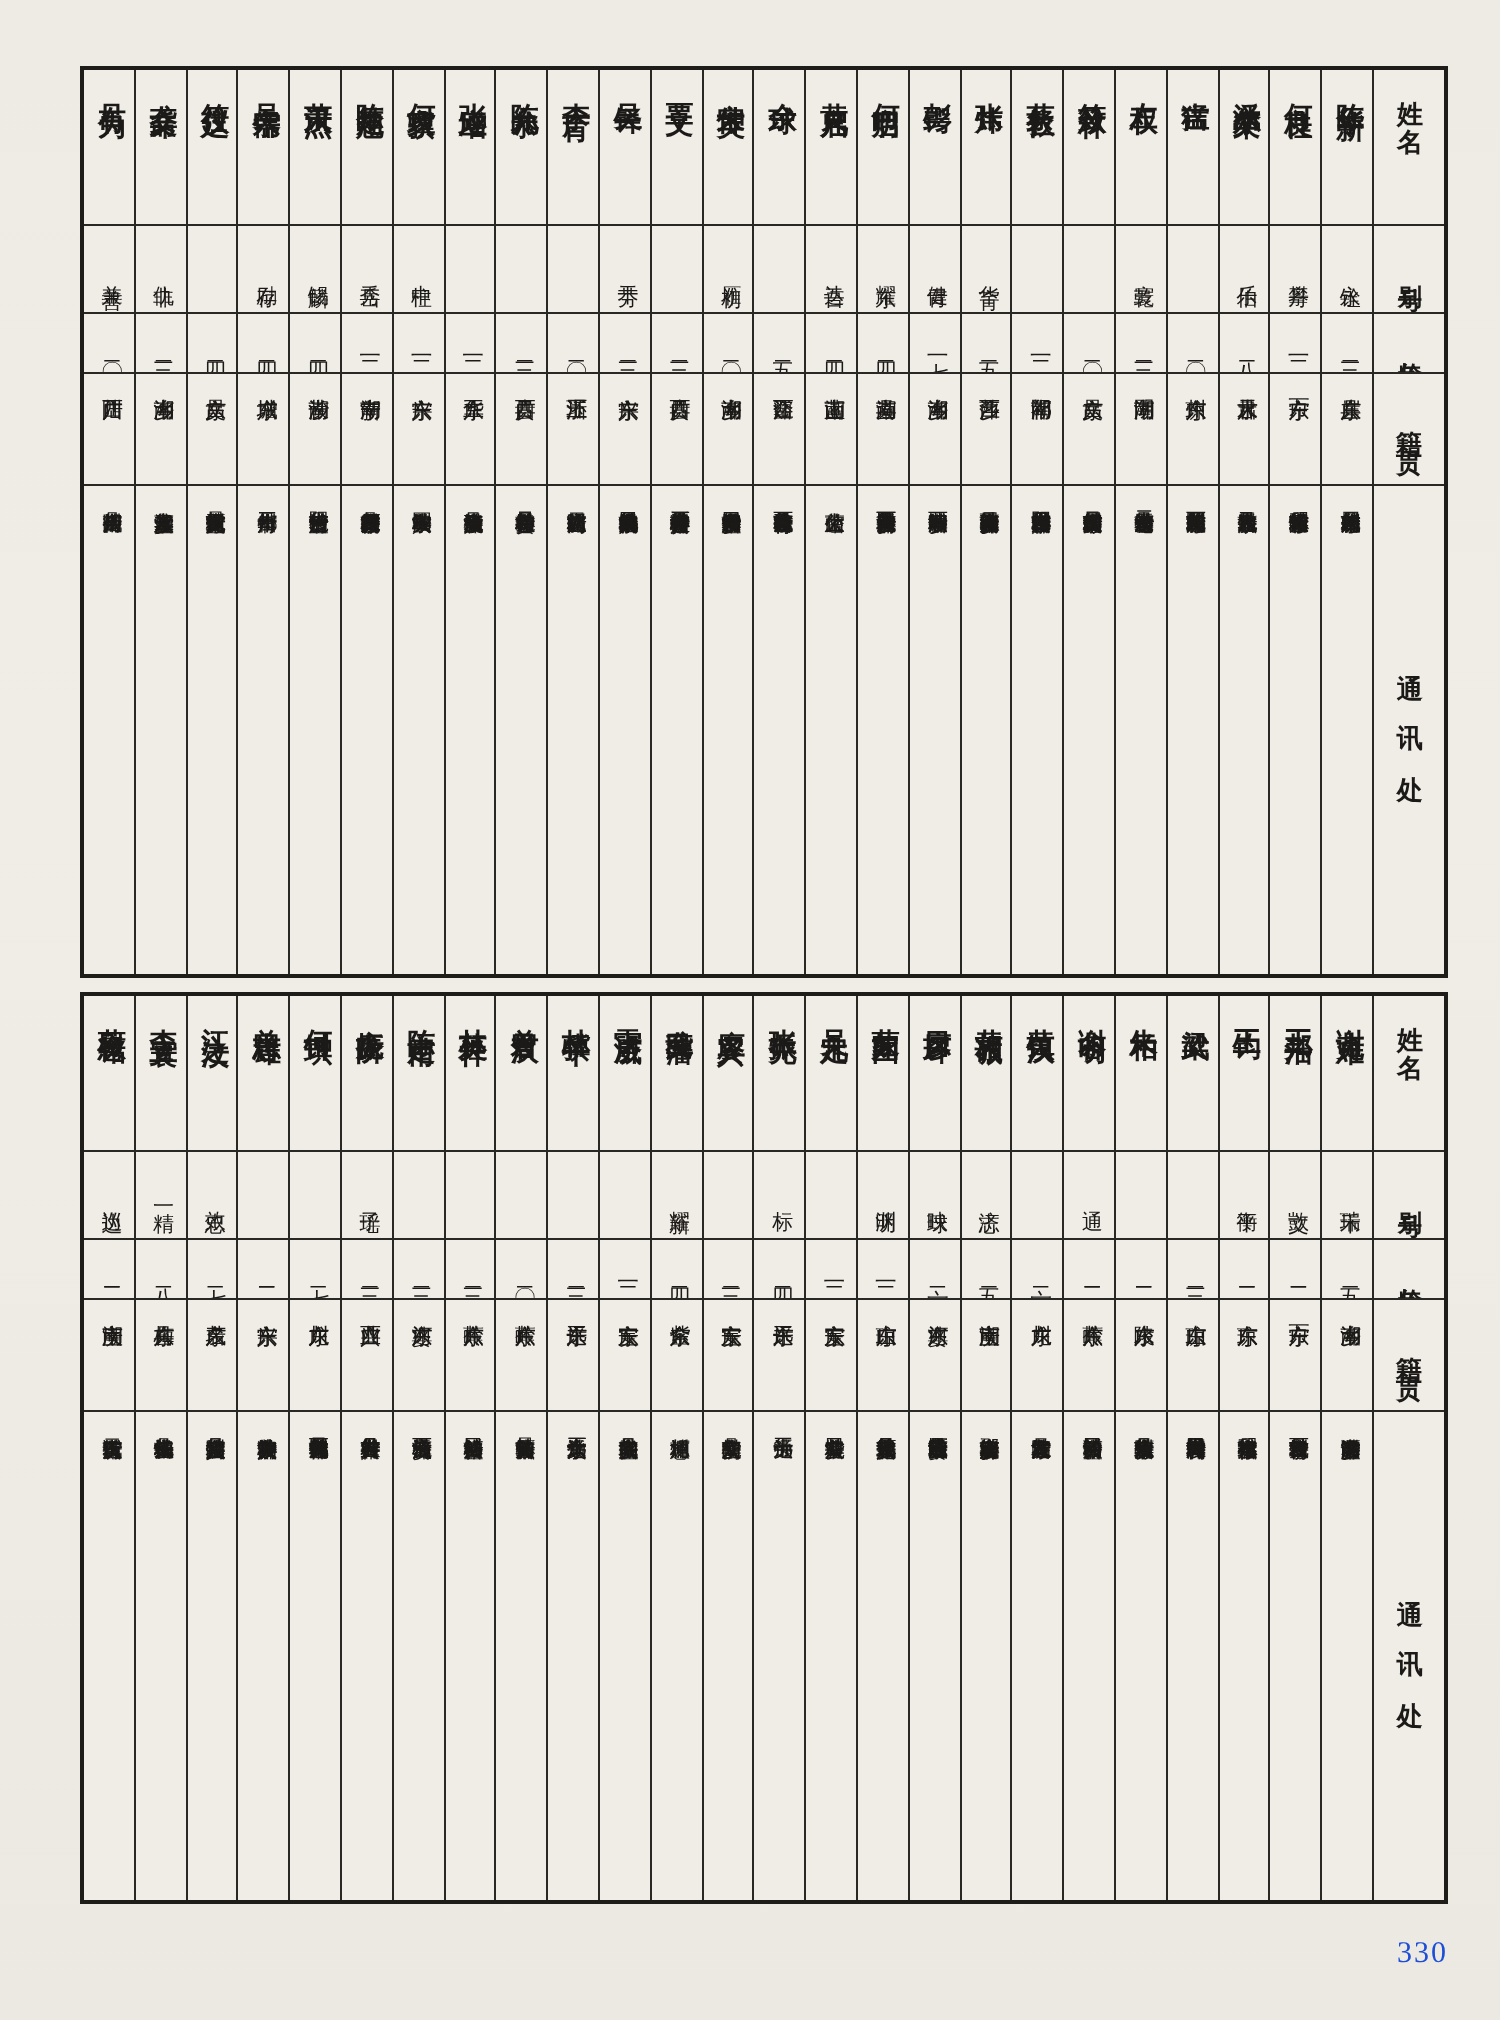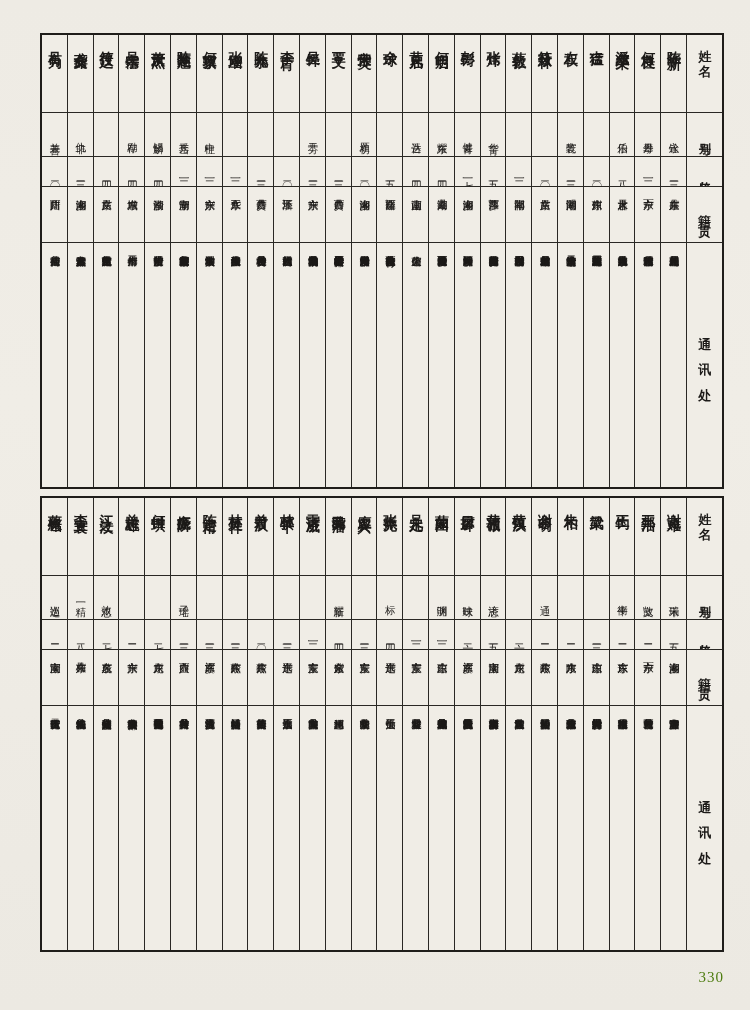--- a/index.html
+++ b/index.html
@@ -65,21 +65,21 @@
   .hcol .c-age .vtxt{font-size:12px;letter-spacing:1px;}
   .hcol .c-origin{align-items:center;padding-top:0;}
   .hcol .c-origin .vtxt{font-size:13px;letter-spacing:10px;}
   .hcol .c-addr{align-items:center;justify-content:center;padding-top:0;}
   .hcol .c-addr .vtxt{font-size:13px;letter-spacing:26px;}
   .page-number{
     position:absolute;
     right:26px;bottom:24px;
     font-size:15px;
     letter-spacing:1px;
-    color:#4d7c0f;
+    color:#1d4ed8;
   }
   
   .speckle{position:absolute;width:100%;height:100%;pointer-events:none;
     background:
      radial-gradient(circle at 92% 12%, rgba(90,85,75,.10) 0 1px, transparent 2px),
      radial-gradient(circle at 96% 30%, rgba(90,85,75,.08) 0 1px, transparent 2px);
   }
 </style>
 </head>
 <body>

